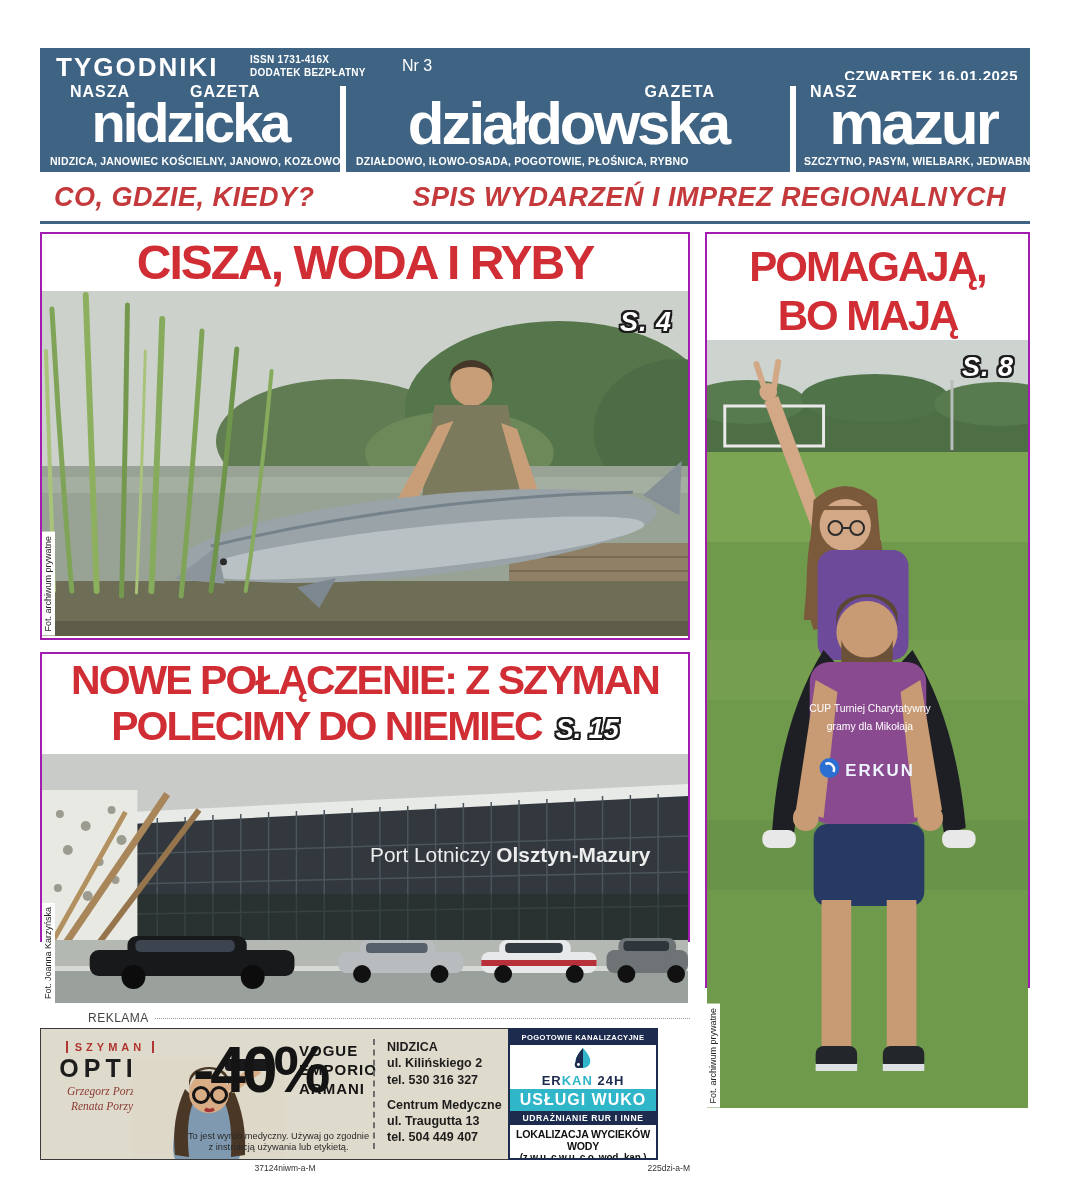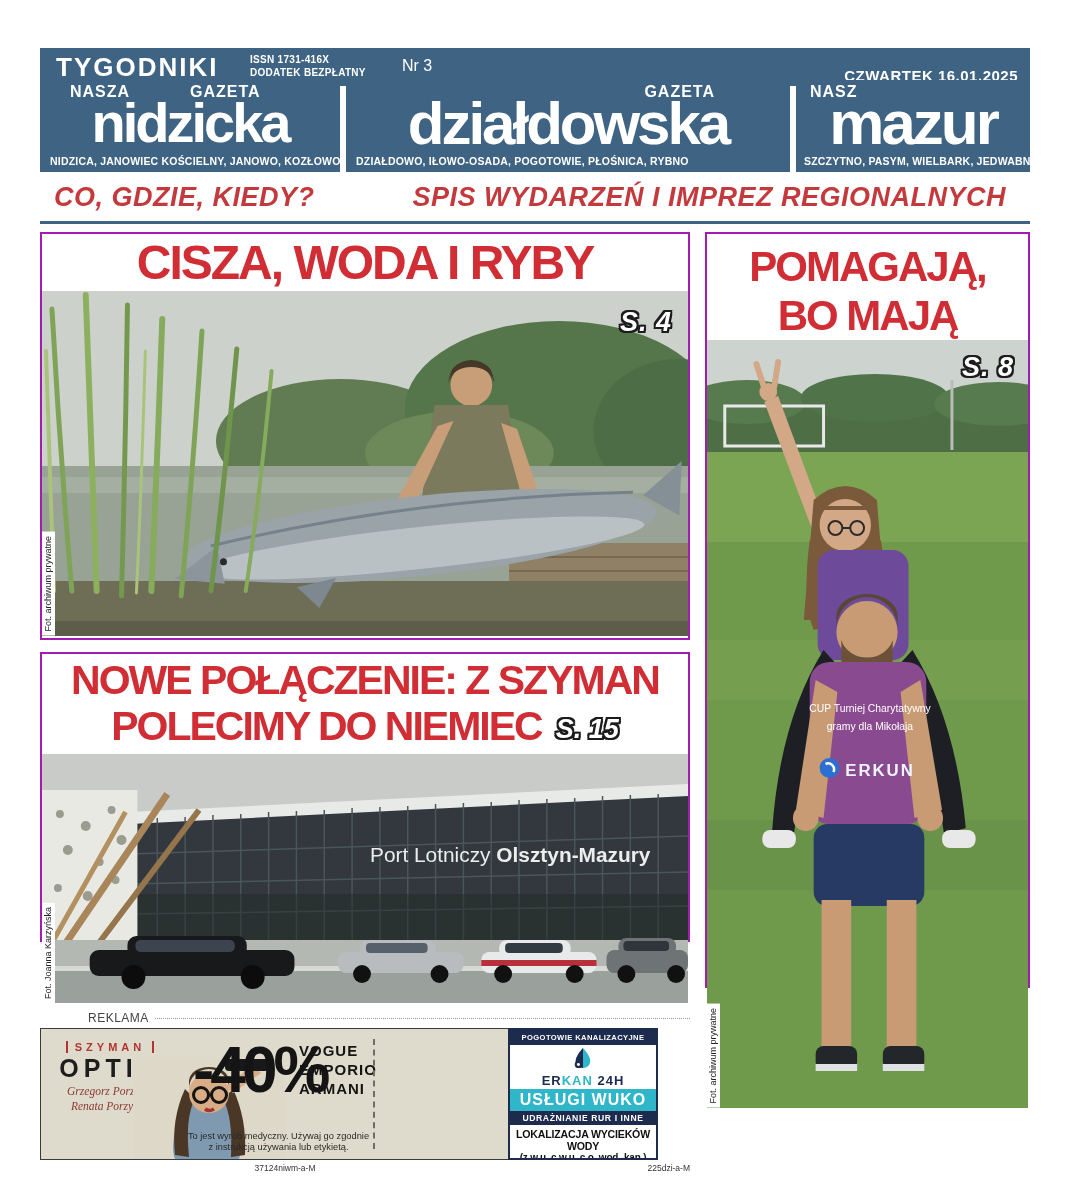--- a/index.html
+++ b/index.html
@@ -359,20 +359,29 @@
         <rect x="92" y="0" width="44" height="12" rx="4" fill="#19191b"></rect>
       </svg>
     </div>
     <div class="optic-discount">-40%</div>
     <div class="optic-brands">
       <div>VOGUE</div>
       <div>EMPORIO</div>
       <div>ARMANI</div>
     </div>
     <div class="optic-divider"></div>
+    <div class="optic-contact">
+      <div>NIDZICA</div>
+      <div>ul. Kilińskiego 2</div>
+      <div>tel. 530 316 327</div>
+      <div class="gap"></div>
+      <div>Centrum Medyczne</div>
+      <div>ul. Traugutta 13</div>
+      <div>tel. 504 449 407</div>
+    </div>
     <div class="optic-disc">
       <div>To jest wyrób medyczny. Używaj go zgodnie</div>
       <div>z instrukcją używania lub etykietą.</div>
     </div>
   </div>
 
   <div class="ad-erkan">
     <div class="erkan-top">POGOTOWIE KANALIZACYJNE</div>
     <div class="erkan-logo-row">
       <svg width="22" height="22" viewBox="0 0 24 24">

